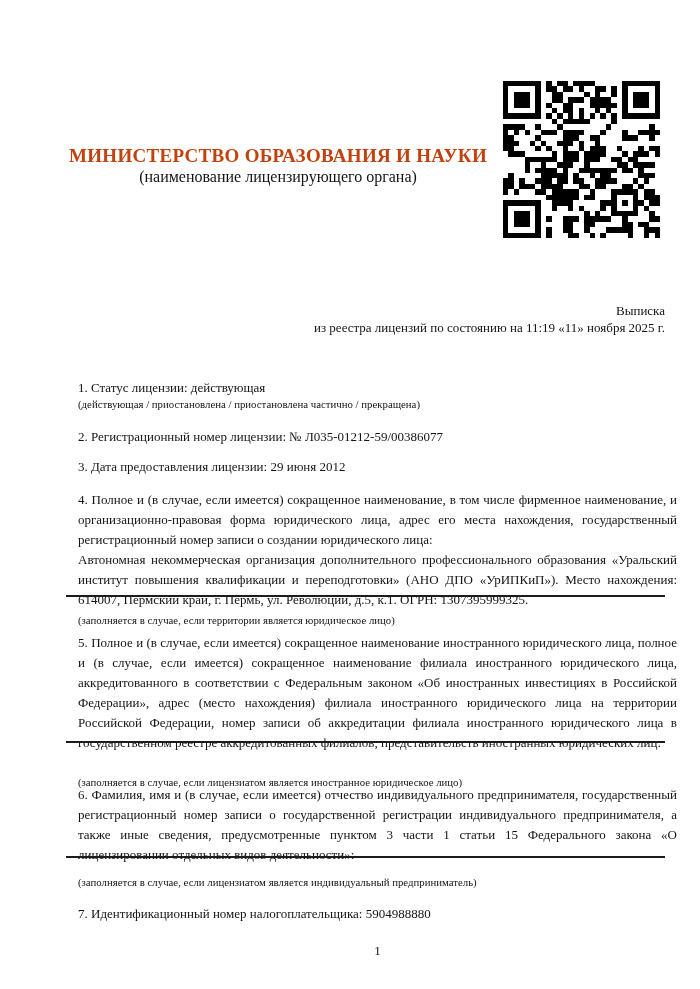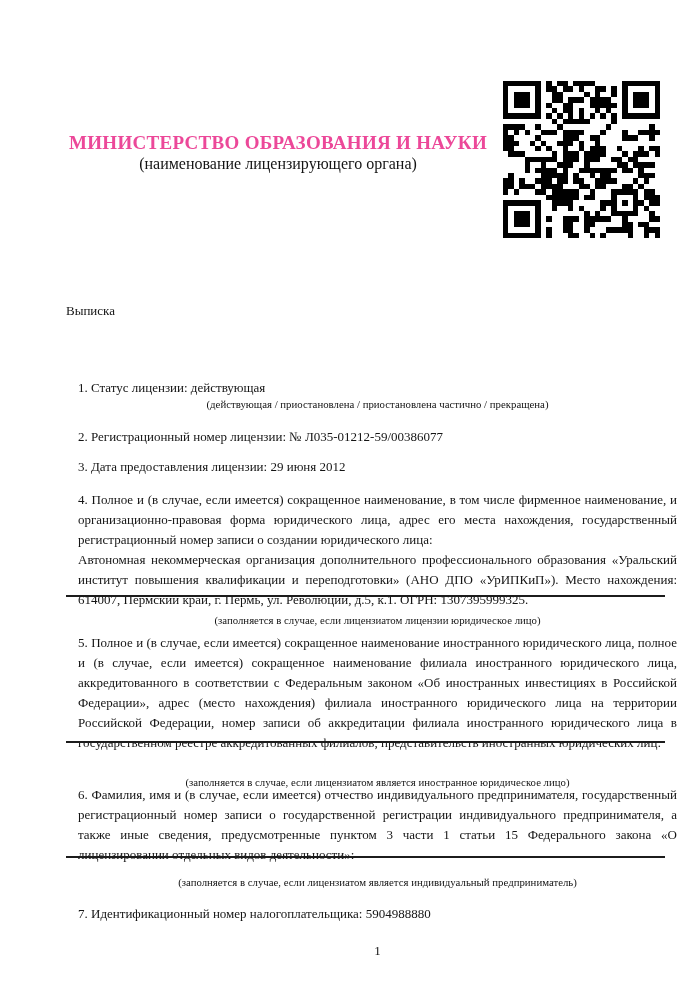--- a/index.html
+++ b/index.html
@@ -2,30 +2,30 @@
 <html><head>
 <meta charset="utf-8">
 <style>
   html,body{margin:0;padding:0;background:#ffffff;}
   .page{
     position:relative;width:700px;height:989px;background:#ffffff;
     font-family:"Liberation Serif",serif;color:#141414;overflow:hidden;
   }
   
   .ministry{position:absolute;left:66px;top:130px;width:424px;text-align:center;}
-  .ministry-name{font-weight:bold;font-size:19px;line-height:25px;letter-spacing:0.3px;color:#ec4899;}
+  .ministry-name{font-weight:bold;font-size:19px;line-height:25px;letter-spacing:0.3px;color:#c2410c;margin-top:13px;}
   .ministry-caption{font-size:16px;line-height:13.5px;margin-top:2px;}
   .qr{position:absolute;left:503px;top:81px;width:157px;height:157px;shape-rendering:crispEdges;}
   .qr rect{fill:#000;}
   
   .main{position:absolute;left:66px;top:0;width:599px;font-size:13px;line-height:20px;}
   .main p{margin:12px;}
   .abs{position:absolute;left:0;width:599px;}
-  .doc-title{text-align:left;line-height:17px;}
-  .caption{font-size:10.8px;line-height:13.5px;text-align:center;}
+  .doc-title{text-align:right;line-height:17px;}
+  .caption{font-size:10.8px;line-height:13.5px;}
   .just{text-align:justify;hyphens:none;}
   hr.rule{margin:0;height:0;border:none;border-top:2px solid #1c1c1c;}
   .page-num{text-align:center;}
 </style>
 </head>
 <body>
 
 <div class="page">
 
   <div class="ministry">
@@ -450,33 +450,34 @@
       <rect x="18" y="28" width="1" height="1"></rect>
       <rect x="23" y="28" width="1" height="1"></rect>
       <rect x="26" y="28" width="1" height="1"></rect>
       <rect x="28" y="28" width="1" height="1"></rect>
     </svg>
 
   <div class="main">
 
     <div class="abs doc-title" style="top:302px">
       <div>Выписка</div>
+      <div>из реестра лицензий по состоянию на 11:19 «11» ноября 2025 г.</div>
     </div>
 
     <p class="abs" style="top:366px">1. Статус лицензии: действующая</p>
     <p class="abs caption" style="top:386px">(действующая / приостановлена / приостановлена частично / прекращена)</p>
 
     <p class="abs" style="top:415px">2. Регистрационный номер лицензии: № Л035-01212-59/00386077</p>
 
     <p class="abs" style="top:445px">3. Дата предоставления лицензии: 29 июня 2012</p>
 
     <p class="abs just" style="top:478px">4. Полное и (в случае, если имеется) сокращенное наименование, в том числе фирменное наименование, и организационно-правовая форма юридического лица, адрес его места нахождения, государственный регистрационный номер записи о создании юридического лица:</p>
     <p class="abs just" style="top:538px">Автономная некоммерческая организация дополнительного профессионального образования «Уральский институт повышения квалификации и переподготовки» (АНО ДПО «УрИПКиП»). Место нахождения: 614007, Пермский край, г. Пермь, ул. Революции, д.5, к.1. ОГРН: 1307395999325.</p>
     <hr class="abs rule" style="top:595px">
-    <p class="abs caption" style="top:602px">(заполняется в случае, если лицензиатом лицензии юридическое лицо)</p>
+    <p class="abs caption" style="top:602px">(заполняется в случае, если территории является юридическое лицо)</p>
 
     <p class="abs just" style="top:621px">5. Полное и (в случае, если имеется) сокращенное наименование иностранного юридического лица, полное и (в случае, если имеется) сокращенное наименование филиала иностранного юридического лица, аккредитованного в соответствии с Федеральным законом «Об иностранных инвестициях в Российской Федерации», адрес (место нахождения) филиала иностранного юридического лица на территории Российской Федерации, номер записи об аккредитации филиала иностранного юридического лица в государственном реестре аккредитованных филиалов, представительств иностранных юридических лиц:</p>
     <hr class="abs rule" style="top:741px">
     <p class="abs caption" style="top:764px">(заполняется в случае, если лицензиатом является иностранное юридическое лицо)</p>
 
     <p class="abs just" style="top:773px">6. Фамилия, имя и (в случае, если имеется) отчество индивидуального предпринимателя, государственный регистрационный номер записи о государственной регистрации индивидуального предпринимателя, а также иные сведения, предусмотренные пунктом 3 части 1 статьи 15 Федерального закона «О лицензировании отдельных видов деятельности»:</p>
     <hr class="abs rule" style="top:856px">
     <p class="abs caption" style="top:864px">(заполняется в случае, если лицензиатом является индивидуальный предприниматель)</p>
 
     <p class="abs" style="top:892px">7. Идентификационный номер налогоплательщика: 5904988880</p>

